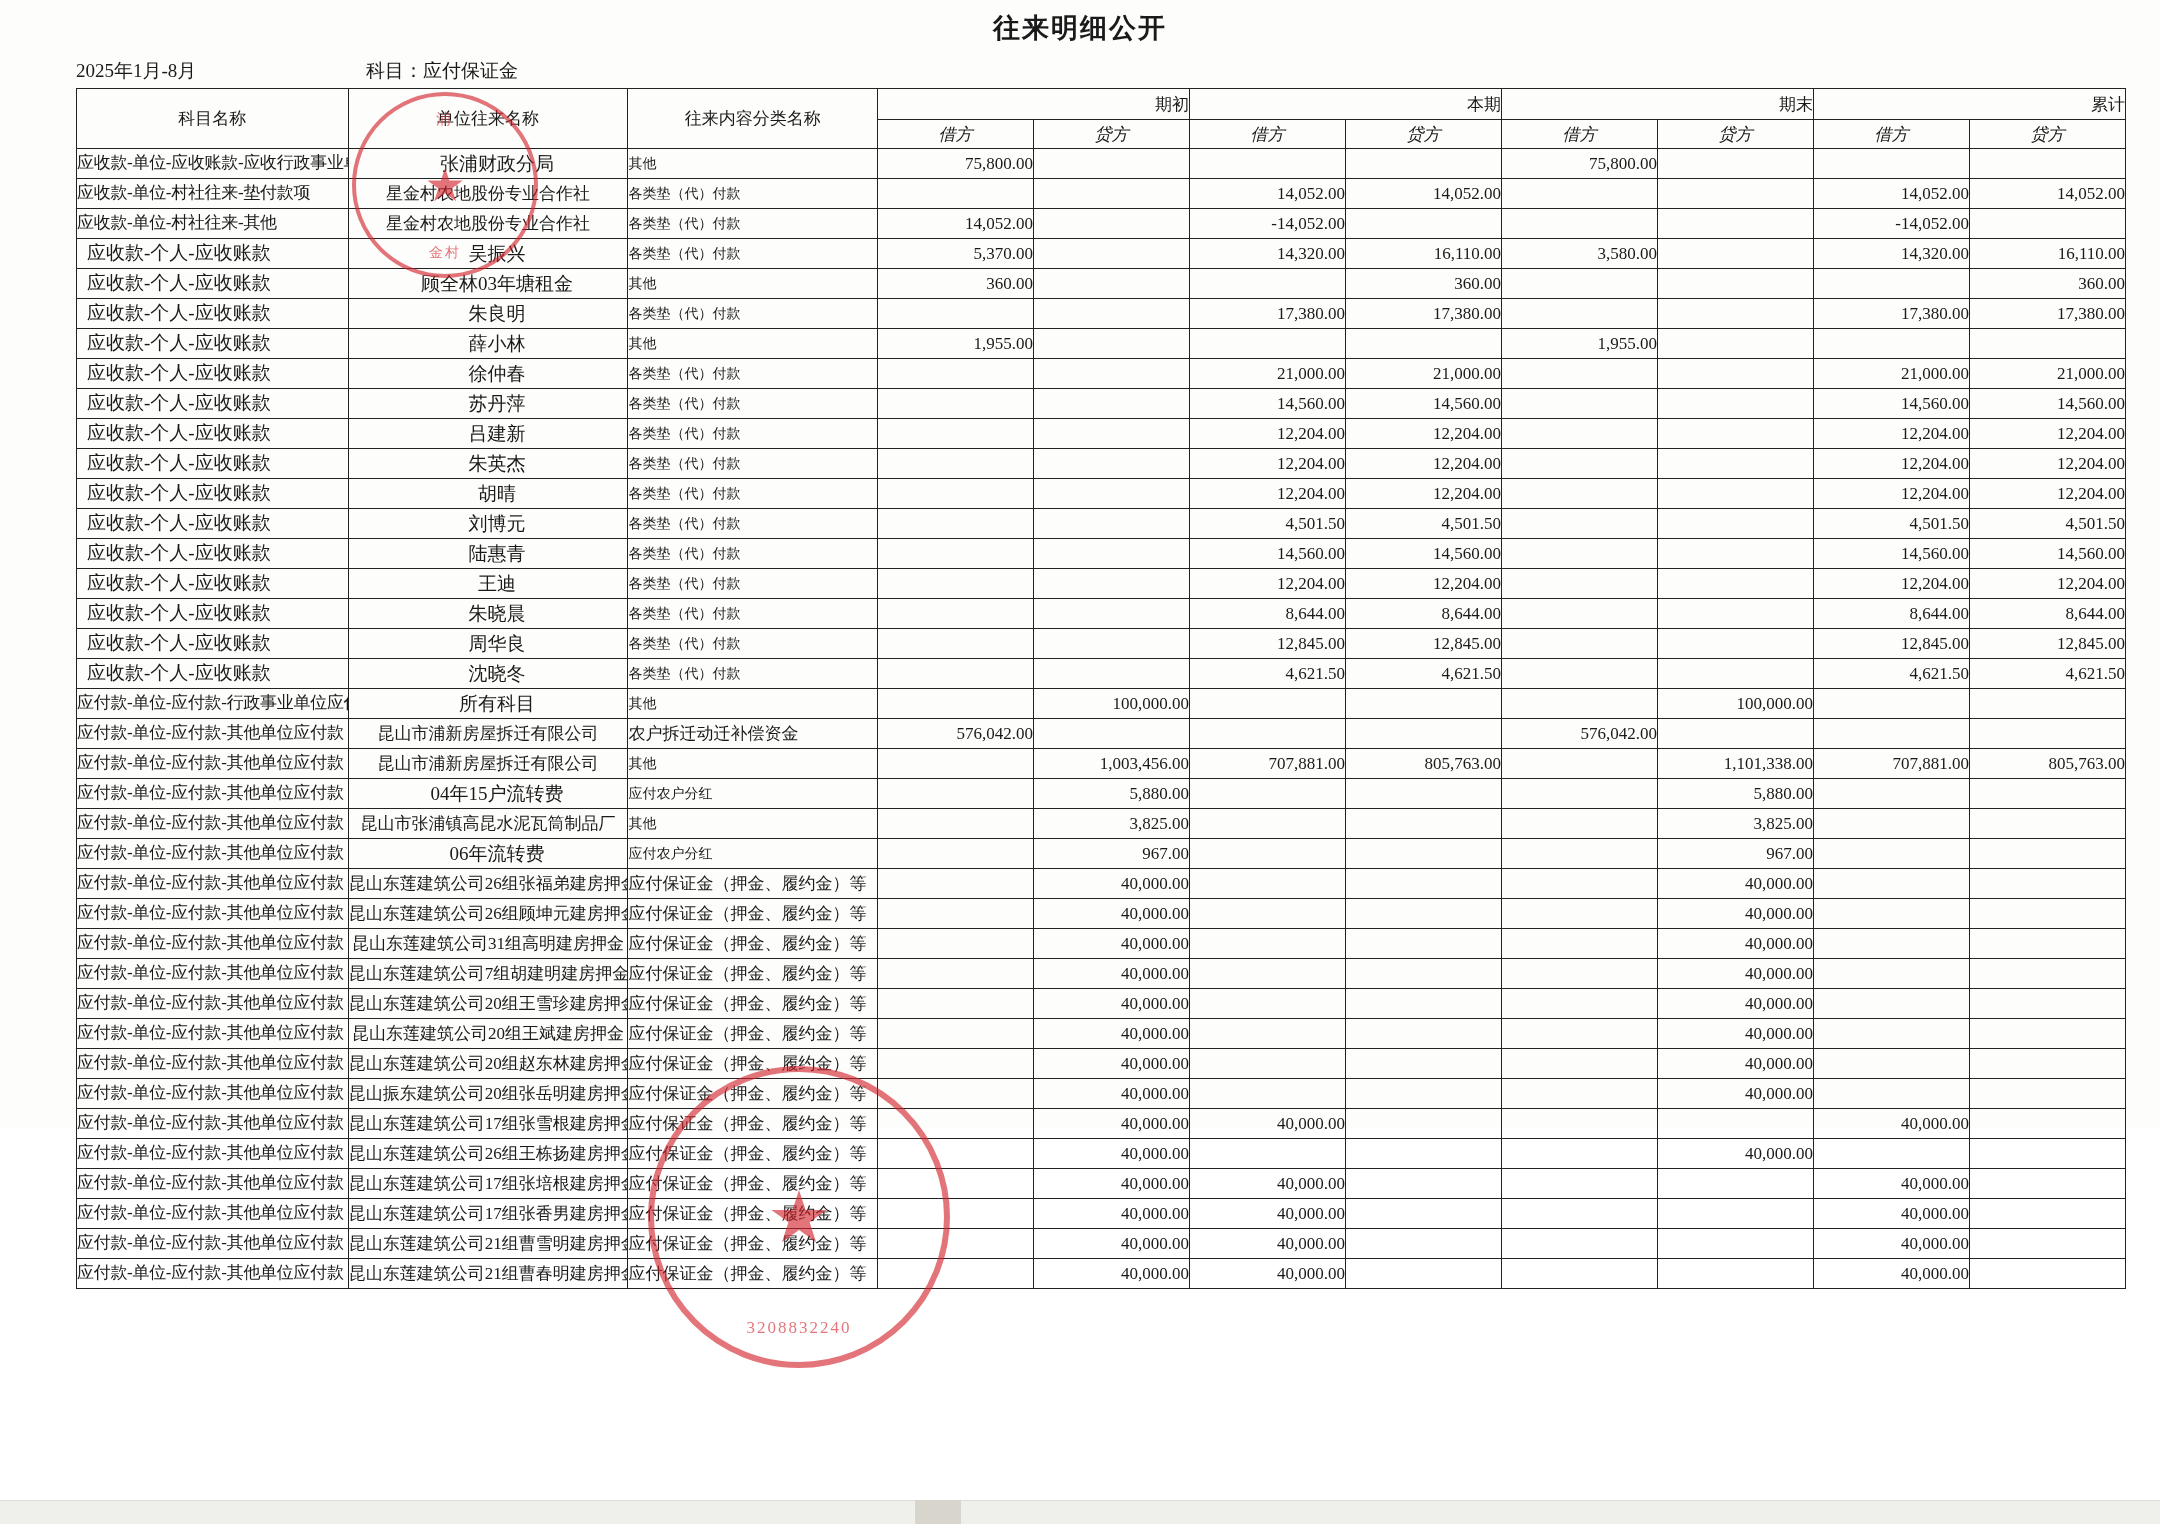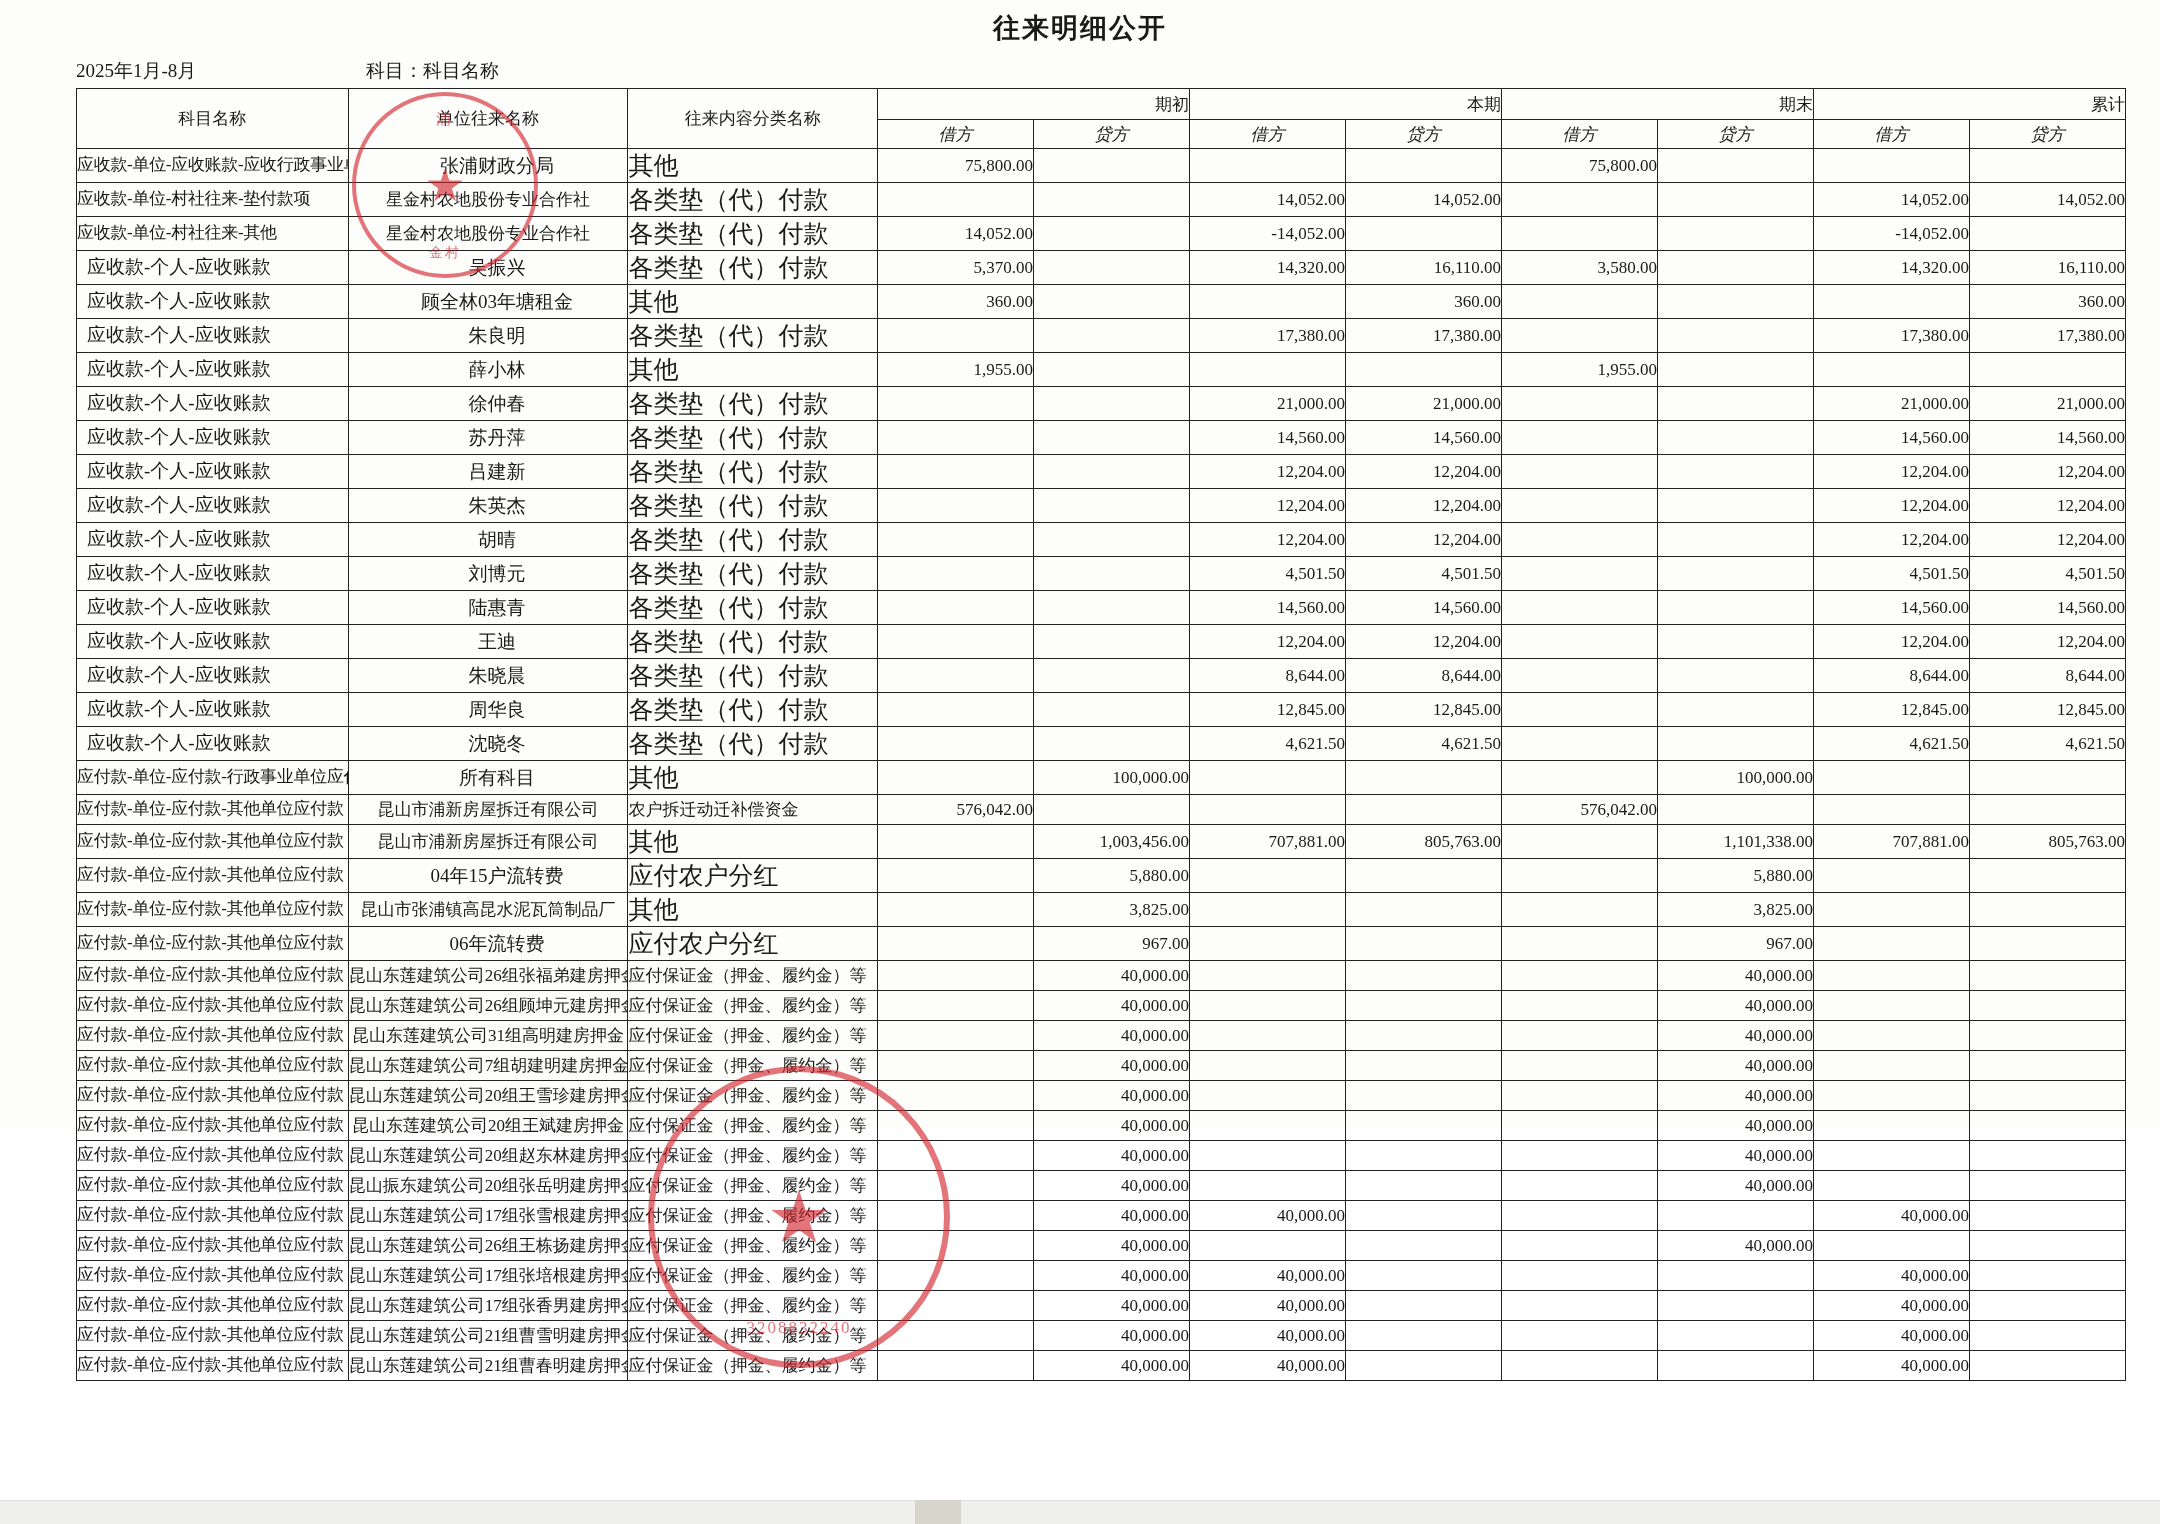--- a/index.html
+++ b/index.html
@@ -106,21 +106,21 @@
     text-align: center;
     padding-left: 18px;
   }
   td.c-type {
     padding: 0 8px;
     font-size: 16px;
     white-space: nowrap;
     overflow: hidden;
   }
   td.c-type.big {
-    font-size: 25px;
+    font-size: 14px;
     font-family: Liberation Mono, monospace;
   }
   td.num {
     text-align: right;
     padding-right: 8px;
     font-size: 18px;
     font-family: "Liberation Serif", "DejaVu Serif", serif;
     white-space: nowrap;
   }
   tr.datarow { height: 30px; }
@@ -206,21 +206,21 @@
 </style>
 </head>
 <body>
 
 <div class="page">
 
   <div class="doc-title">往来明细公开</div>
 
   <div class="meta-row">
     <span class="meta-period">2025年1月-8月</span>
-    <span class="meta-subject">科目：科目名称</span>
+    <span class="meta-subject">科目：应付保证金</span>
   </div>
 
   <table class="main">
     <colgroup>
       <col class="w-subject">
       <col class="w-unit">
       <col class="w-type">
       <col class="w-amt">
         <col class="w-amt">
       <col class="w-amt">

